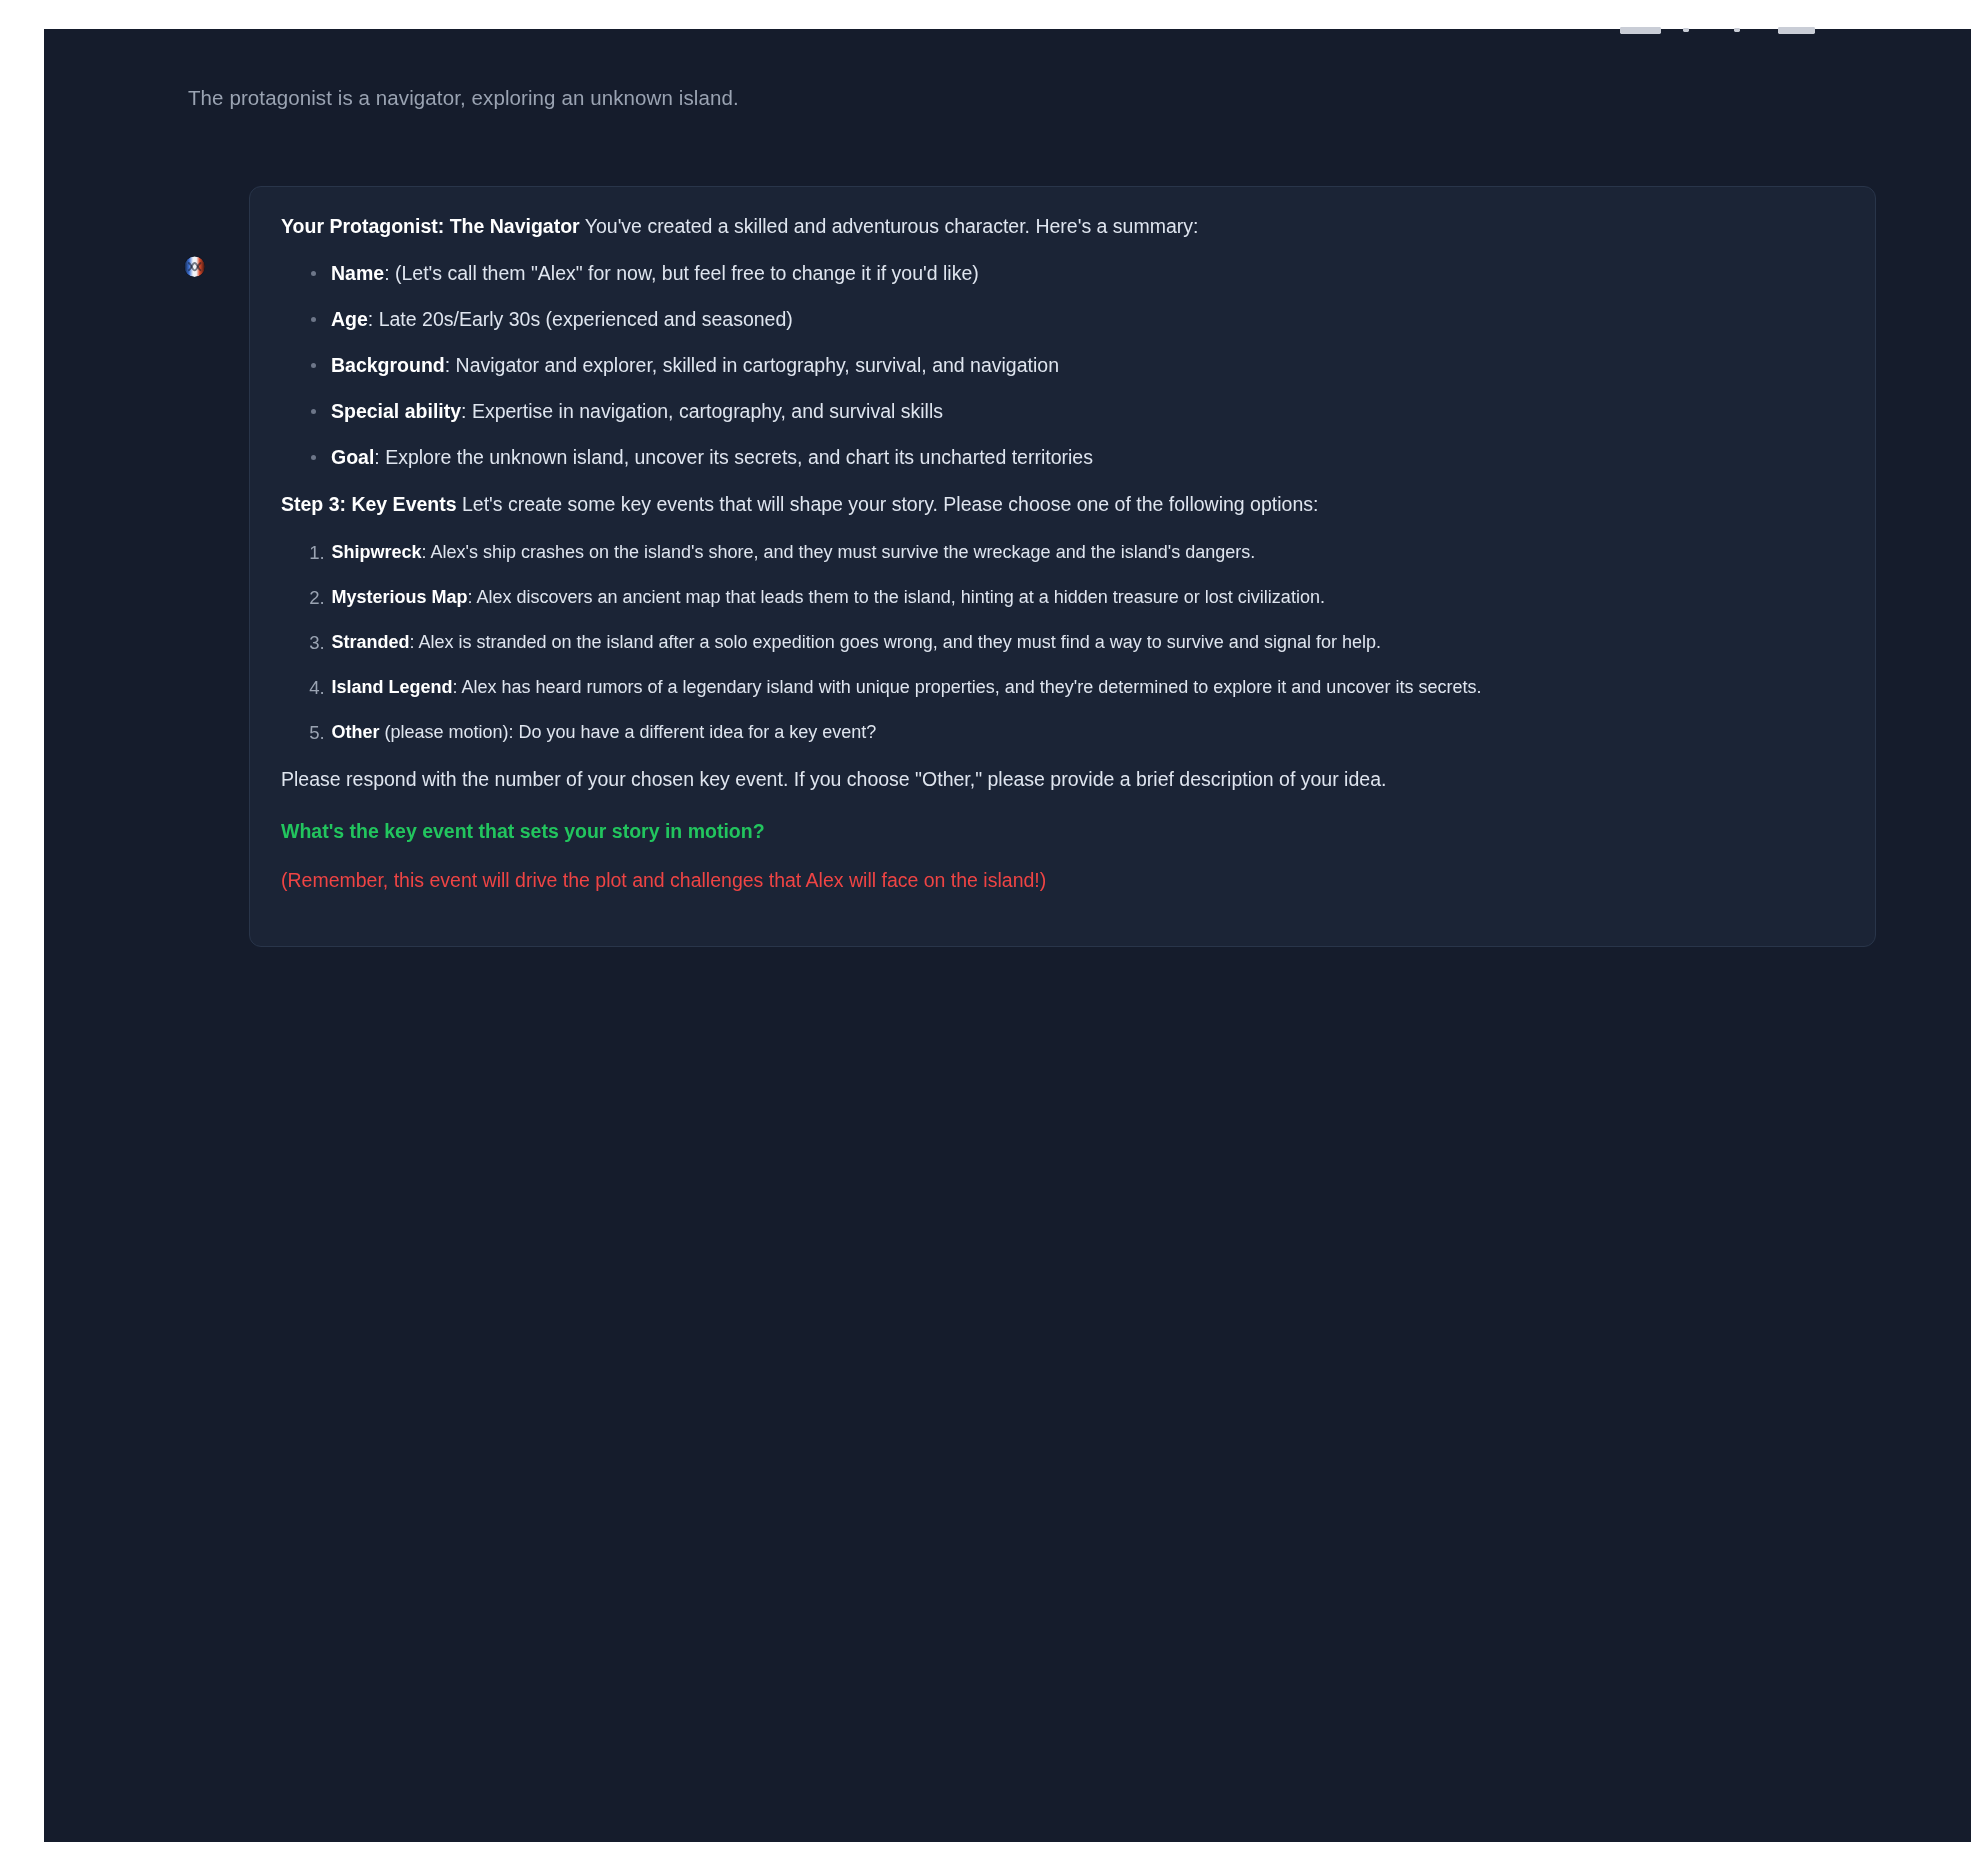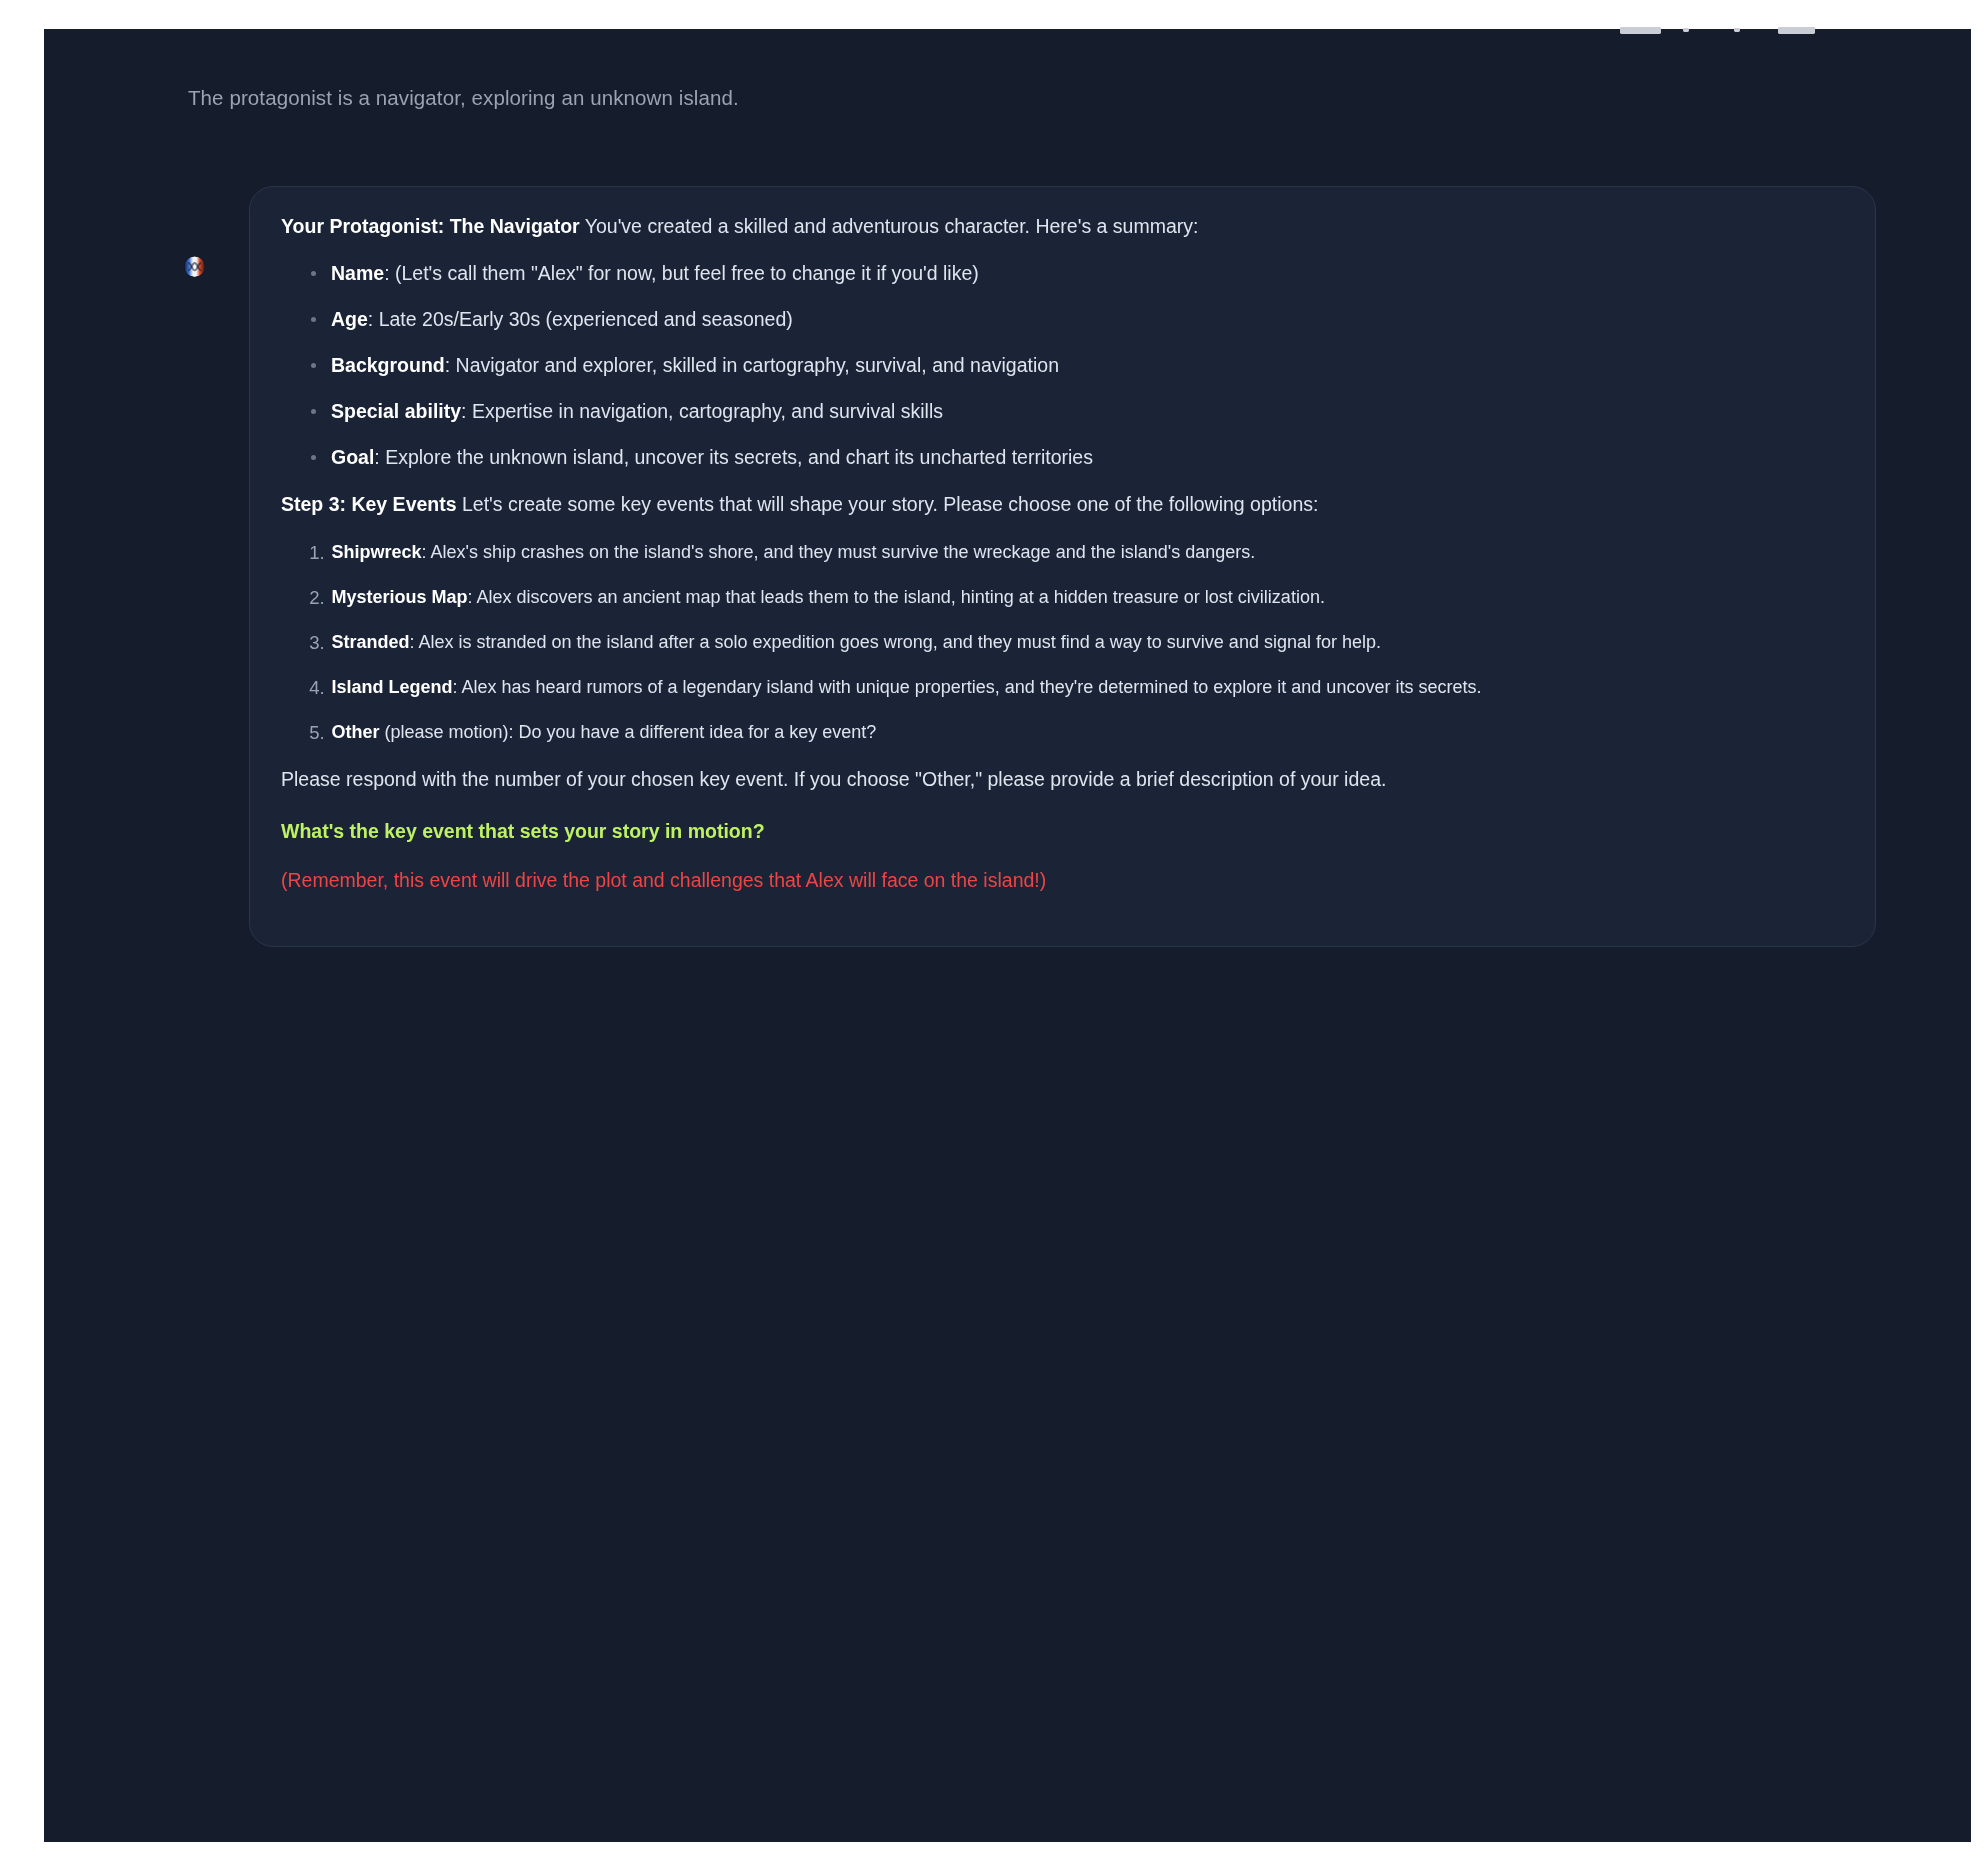--- a/index.html
+++ b/index.html
@@ -81,21 +81,21 @@
   }
   #assistant-avatar svg { display: block; width: 21.4px; height: 21.4px; }
 
   #assistant-card {
     position: absolute;
     left: 98px;
     top: 0;
     width: 1627px;
     background: #1b2436;
     border: 0.9px solid #29354a;
-    border-radius: 24px;
+    border-radius: 12px;
     padding: 25px 31px 31px 31px;
     box-sizing: border-box;
     color: #e9edf4;
     font-size: 19.5px;
     line-height: 1.52;
   }
 
   .strong { font-weight: 700; color: #ffffff; }
 
   
@@ -160,21 +160,21 @@
     width: 22.3px;
     text-align: right;
     color: #9aa3b2;
     font-size: 18.6px;
     line-height: 29px;
   }
 
   .q-line {
     margin-top: 22.3px;
     font-weight: 700;
-    color: #bef264;
+    color: #22c55e;
     font-size: 19.5px;
     line-height: 29px;
   }
   .note-line {
     margin-top: 20.5px;
     color: #ef4444;
     font-size: 19.5px;
     line-height: 29px;
   }
 </style>

